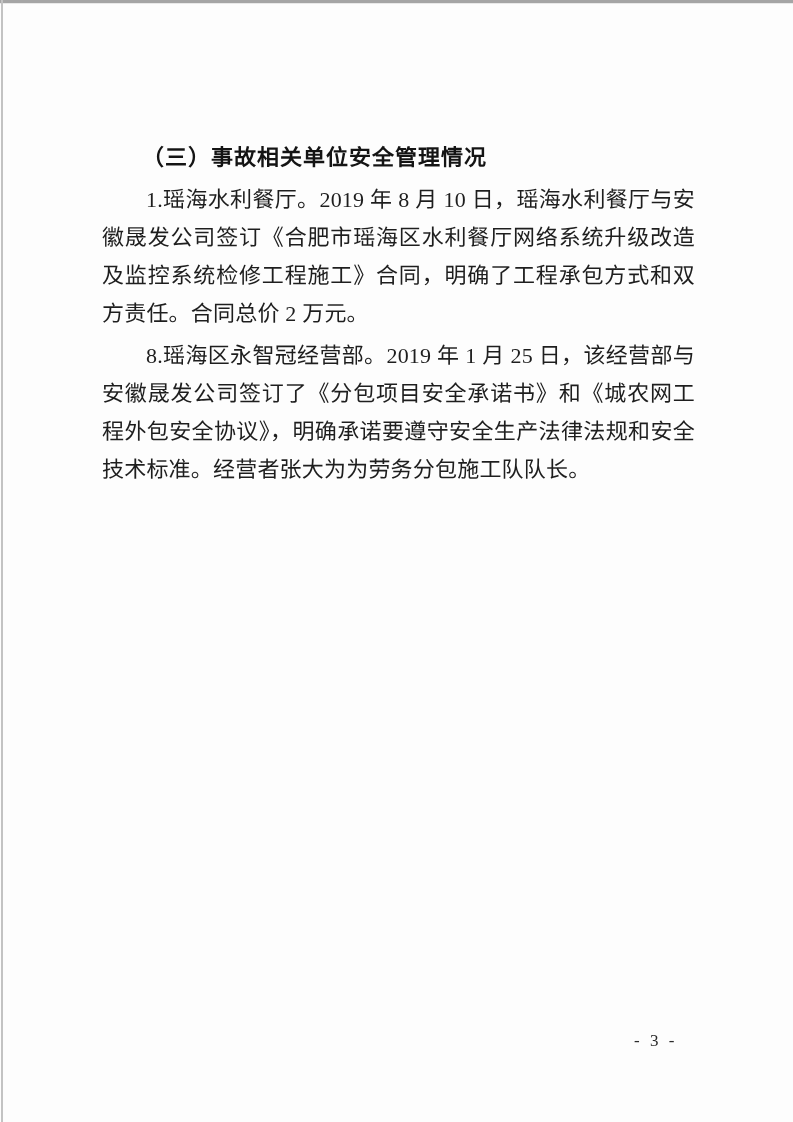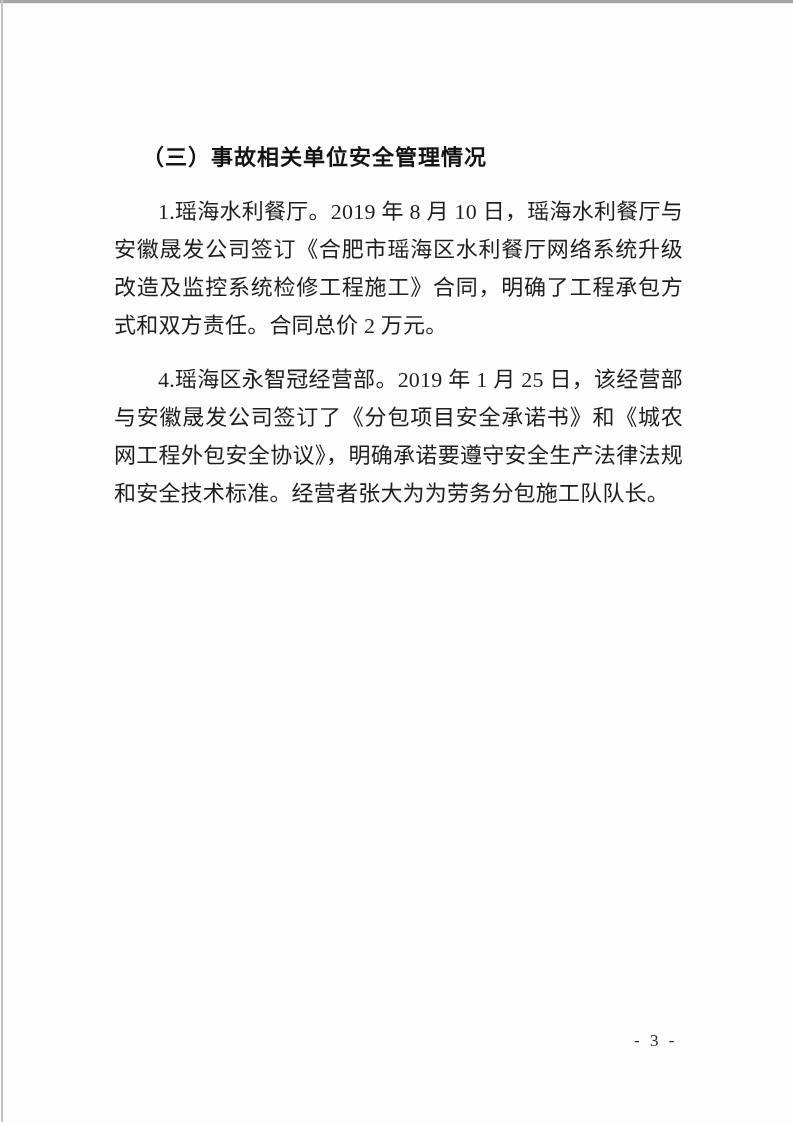--- a/index.html
+++ b/index.html
@@ -36,21 +36,21 @@
     left: 98px;
     top: 139px;
     width: 601px;
     font-size: 22px;
     line-height: 38px;
     text-align: justify;
     text-align-last: left;
     letter-spacing: 0.2px;
   }
   .content p {
-    margin: 16px;
+    margin: 4px;
     padding: 0;
     text-indent: 2em;
   }
   .doc-heading {
     margin: 0;
     padding: 0;
     text-indent: 2em;
     font-size: 22px;
     line-height: 38px;
     font-weight: 700;
@@ -72,17 +72,17 @@
 </head>
 <body>
 
 <div class="page">
   <div class="scan-edge-top"></div>
   <div class="scan-edge-left"></div>
 
   <div class="content">
     <h2 class="doc-heading">（三）事故相关单位安全管理情况</h2>
     <p>1.瑶海水利餐厅。2019 年 8 月 10 日，瑶海水利餐厅与安徽晟发公司签订《合肥市瑶海区水利餐厅网络系统升级改造及监控系统检修工程施工》合同，明确了工程承包方式和双方责任。合同总价 2 万元。</p>
-    <p>4.瑶海区永智冠经营部。2019 年 1 月 25 日，该经营部与安徽晟发公司签订了《分包项目安全承诺书》和《城农网工程外包安全协议》，明确承诺要遵守安全生产法律法规和安全技术标准。经营者张大为为劳务分包施工队队长。</p>
+    <p>8.瑶海区永智冠经营部。2019 年 1 月 25 日，该经营部与安徽晟发公司签订了《分包项目安全承诺书》和《城农网工程外包安全协议》，明确承诺要遵守安全生产法律法规和安全技术标准。经营者张大为为劳务分包施工队队长。</p>
   </div>
 
   <div class="page-number">- 3 -</div>
 </div>
 
 </body></html>

